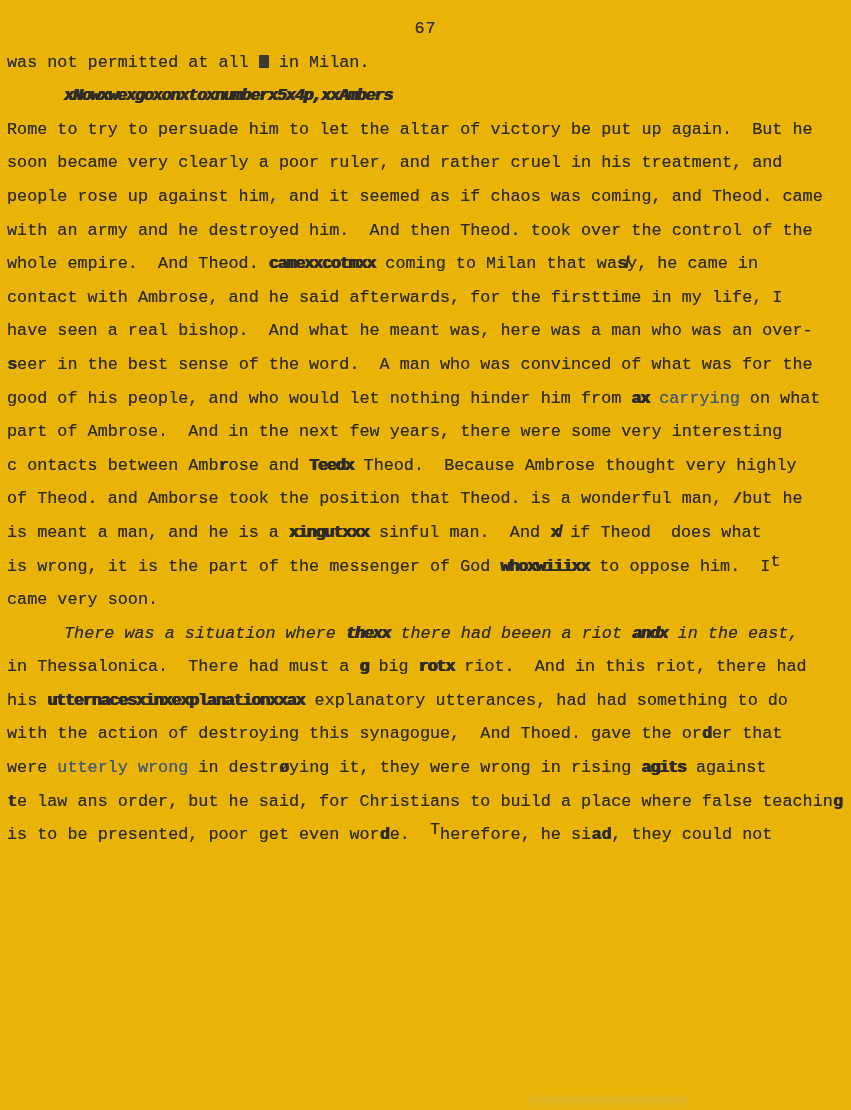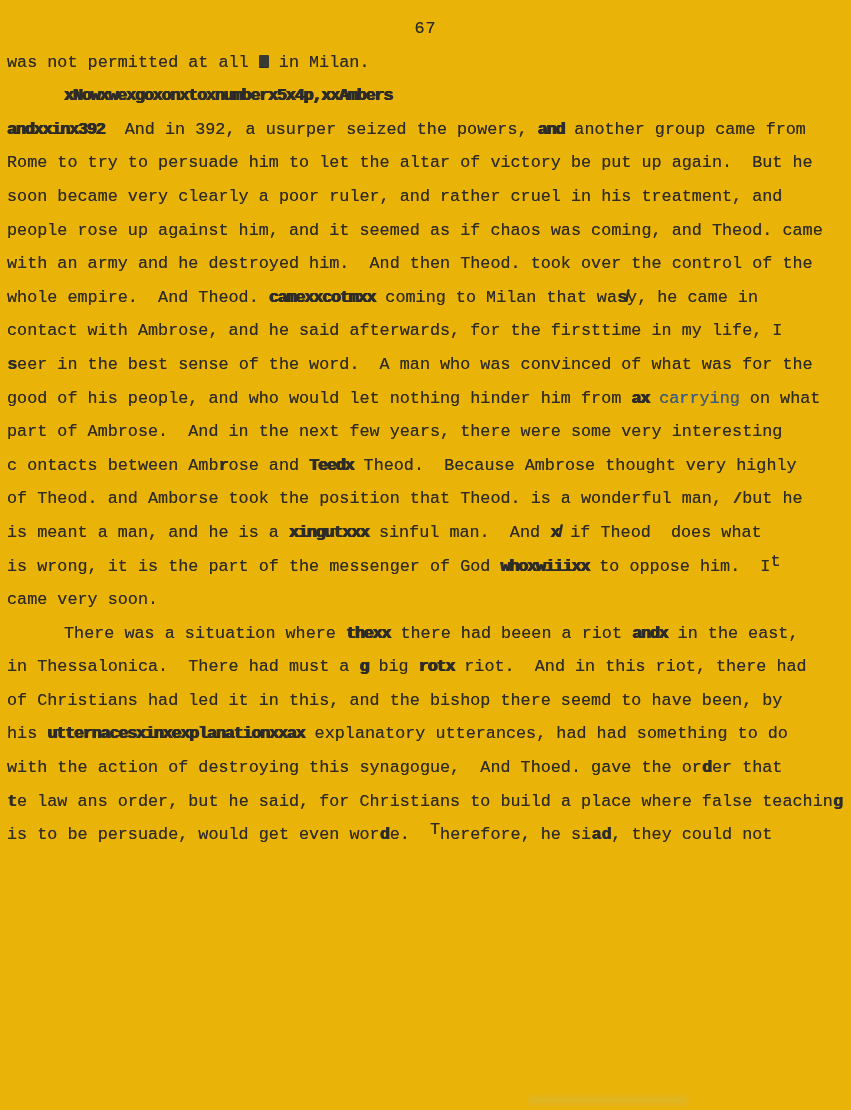--- a/index.html
+++ b/index.html
@@ -19,21 +19,21 @@
     padding-top:12px;
     height:33.6px;line-height:33.6px;
     letter-spacing:1px;
   }
   #doc{padding-left:7px;}
   .line{
     white-space:pre;
     height:33.6px;
     line-height:33.6px;
   }
-  .ind{padding-left:57px;}
+  .ind{padding-left:57px;font-style:italic;}
   
   .x{
     font-weight:bold;
     letter-spacing:-1.2px;
     text-shadow:0.9px 0 currentColor,-0.4px 0 currentColor;
   }
   
   .o{
     font-weight:bold;
     text-shadow:0.8px 0 currentColor;
@@ -67,37 +67,37 @@
   }
 </style>
 </head>
 <body>
 
 <div class="page">
   <div class="page-number">67</div>
   <div id="doc">
       <div class="line"><span>was not permitted at all </span><span class="blot">m</span><span> in Milan.</span></div>
       <div class="line ind"><span class="x">xNowxwexgoxonxtoxnumberx5x4p,xxAmbers</span></div>
-      <div class="line"><span class="x">andxxinx392</span><span>  And in 392, a usurper seized the powers, </span><span class="x">and</span><span> another group came from</span></div>
       <div class="line"><span>Rome to try to persuade him to let the altar of victory be put up again.  But he</span></div>
       <div class="line"><span>soon became very clearly a poor ruler, and rather cruel in his treatment, and</span></div>
       <div class="line"><span>people rose up against him, and it seemed as if chaos was coming, and Theod. came</span></div>
       <div class="line"><span>with an army and he destroyed him.  And then Theod. took over the control of the</span></div>
       <div class="line"><span>whole empire.  And Theod. </span><span class="x">camexxcotmxx</span><span> coming to Milan that wa</span><span class="o">s̸</span><span>y, he came in</span></div>
       <div class="line"><span>contact with Ambrose, and he said afterwards, for the firsttime in my life, I</span></div>
+      <div class="line"><span>have seen a real bishop.  And what he meant was, here was a man who was an over-</span></div>
       <div class="line"><span class="o">s</span><span>eer in the best sense of the word.  A man who was convinced of what was for the</span></div>
       <div class="line"><span>good of his people, and who would let nothing hinder him from </span><span class="x">ax</span><span> </span><span class="b">carrying</span><span> on what</span></div>
       <div class="line"><span>part of Ambrose.  And in the next few years, there were some very interesting</span></div>
       <div class="line"><span>c ontacts between Amb</span><span class="o">r</span><span>ose and </span><span class="x">Teedx</span><span> Theod.  Because Ambrose thought very highly</span></div>
       <div class="line"><span>of Theod. and Amborse took the position that Theod. is a wonderful man, </span><span class="o">∕</span><span>but he</span></div>
       <div class="line"><span>is meant a man, and he is a </span><span class="x">xingutxxx</span><span> sinful man.  And </span><span class="o">x̸</span><span> if Theod  does what</span></div>
       <div class="line"><span>is wrong, it is the part of the messenger of God </span><span class="x">whoxwiiixx</span><span> to oppose him.  I</span><span class="p">t</span></div>
       <div class="line"><span>came very soon.</span></div>
       <div class="line ind"><span>There was a situation where </span><span class="x">thexx</span><span> there had beeen a riot </span><span class="x">andx</span><span> in the east,</span></div>
       <div class="line"><span>in Thessalonica.  There had must a </span><span class="x">g</span><span> big </span><span class="x">rotx</span><span> riot.  And in this riot, there had</span></div>
-      <div class="line"><span>of Christians had led it in this, and the bishop there seemd to have been, by</span></div>
       <div class="line"><span>his </span><span class="x">utternacesxinxexplanationxxax</span><span> explanatory utterances, had had something to do</span></div>
       <div class="line"><span>with the action of destroying this synagogue,  And Thoed. gave the or</span><span class="o">d</span><span>er that</span></div>
+      <div class="line"><span>were </span><span class="b">utterly wrong</span><span> in destr</span><span class="o">ø</span><span>ying it, they were wrong in rising </span><span class="x">agits</span><span> against</span></div>
       <div class="line"><span class="o">t</span><span>e law ans order, but he said, for Christians to build a place where false teachin</span><span class="o">g</span></div>
-      <div class="line"><span>is to be persuade, would get even wor</span><span class="o">d</span><span>e.  </span><span class="p">T</span><span>herefore, he si</span><span class="o">ad</span><span>, they could not</span></div>
+      <div class="line"><span>is to be presented, poor get even wor</span><span class="o">d</span><span>e.  </span><span class="p">T</span><span>herefore, he si</span><span class="o">ad</span><span>, they could not</span></div>
     </div>
   <div class="smudge"></div>
 </div>
 
 </body></html>

